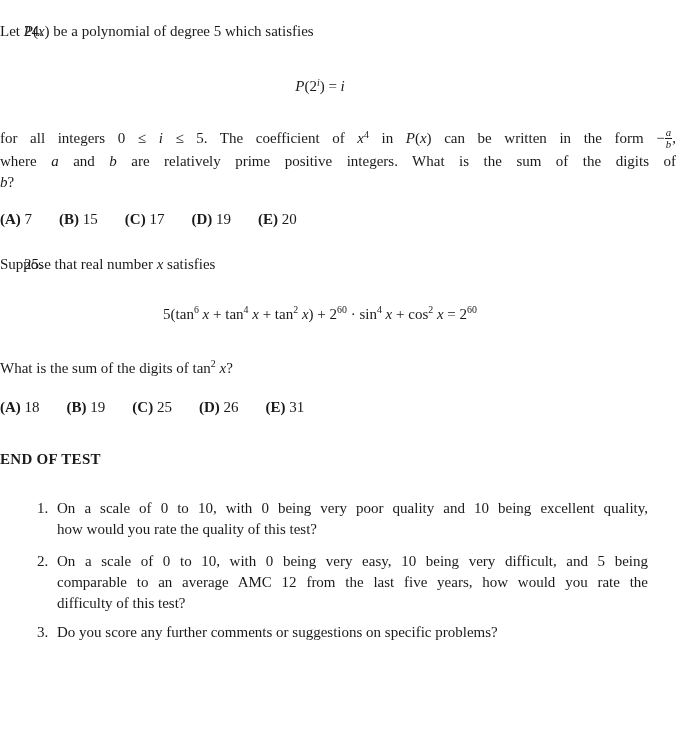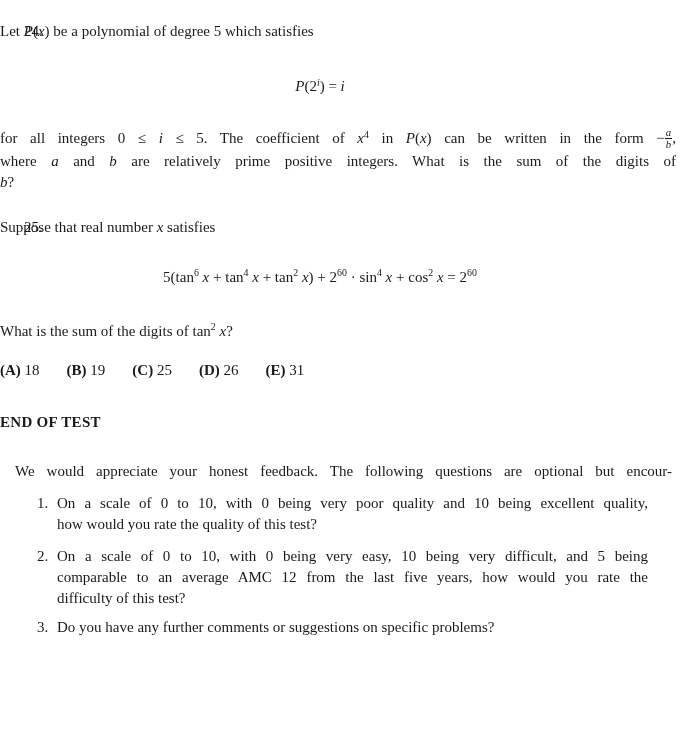--- a/index.html
+++ b/index.html
@@ -78,20 +78,27 @@
 
   <div class="problem problem-24">
     <span class="prob-num">24.</span>
     <div class="line">Let <span class="mvar">P</span>(<span class="mvar">x</span>) be a polynomial of degree 5 which satisfies</div>
     <div class="equation p24-eq"><span class="mvar">P</span>(2<sup class="msup"><span class="mvar">i</span></sup>) = <span class="mvar">i</span></div>
     <div class="p-body p24-body">
         <div class="line jl">for all integers 0 ≤ <span class="mvar">i</span> ≤ 5. The coefficient of <span class="mvar">x</span><sup class="msup">4</sup> in <span class="mvar">P</span>(<span class="mvar">x</span>) can be written in the form −<span class="frac"><span class="num"><span class="mvar">a</span></span><span class="den"><span class="mvar">b</span></span></span>,</div>
         <div class="line jl">where <span class="mvar">a</span> and <span class="mvar">b</span> are relatively prime positive integers. What is the sum of the digits of</div>
         <div class="line"><span class="mvar">b</span>?</div>
       </div>
+    <div class="answers p24-answers">
+        <span class="choice"><b>(A)</b>&nbsp;7</span>
+        <span class="choice"><b>(B)</b>&nbsp;15</span>
+        <span class="choice"><b>(C)</b>&nbsp;17</span>
+        <span class="choice"><b>(D)</b>&nbsp;19</span>
+        <span class="choice"><b>(E)</b>&nbsp;20</span>
+      </div>
   </div>
 
   <div class="problem problem-25">
     <span class="prob-num">25.</span>
     <div class="line">Suppose that real number <span class="mvar">x</span> satisfies</div>
     <div class="equation p25-eq">5(tan<sup class="msup">6</sup> <span class="mvar">x</span> + tan<sup class="msup">4</sup> <span class="mvar">x</span> + tan<sup class="msup">2</sup> <span class="mvar">x</span>) + 2<sup class="msup">60</sup> · sin<sup class="msup">4</sup> <span class="mvar">x</span> + cos<sup class="msup">2</sup> <span class="mvar">x</span> = 2<sup class="msup">60</sup></div>
     <div class="p-body p25-body">
         <div class="line">What is the sum of the digits of tan<sup class="msup">2</sup> <span class="mvar">x</span>?</div>
       </div>
     <div class="answers p25-answers">
@@ -99,38 +106,37 @@
         <span class="choice"><b>(B)</b>&nbsp;19</span>
         <span class="choice"><b>(C)</b>&nbsp;25</span>
         <span class="choice"><b>(D)</b>&nbsp;26</span>
         <span class="choice"><b>(E)</b>&nbsp;31</span>
       </div>
   </div>
 
   <div class="end-of-test">END OF TEST</div>
 
   <div class="fb-intro">
-      <div class="line jl">We would appreciate your honest feedback. The following questions are optional but encour-</div>
     </div>
 
   <div class="fb-item fb-item-1">
     <span class="fb-num">1.</span>
     <div>
         <div class="line jl">On a scale of 0 to 10, with 0 being very poor quality and 10 being excellent quality,</div>
         <div class="line">how would you rate the quality of this test?</div>
       </div>
   </div>
   <div class="fb-item fb-item-2">
     <span class="fb-num">2.</span>
     <div>
         <div class="line jl">On a scale of 0 to 10, with 0 being very easy, 10 being very difficult, and 5 being</div>
         <div class="line jl">comparable to an average AMC 12 from the last five years, how would you rate the</div>
         <div class="line">difficulty of this test?</div>
       </div>
   </div>
   <div class="fb-item fb-item-3">
     <span class="fb-num">3.</span>
     <div>
-        <div class="line">Do you have any further comments or suggestions on specific problems?</div>
+        <div class="line">Do you score any further comments or suggestions on specific problems?</div>
       </div>
   </div>
 
 </div>
 
 </body></html>

